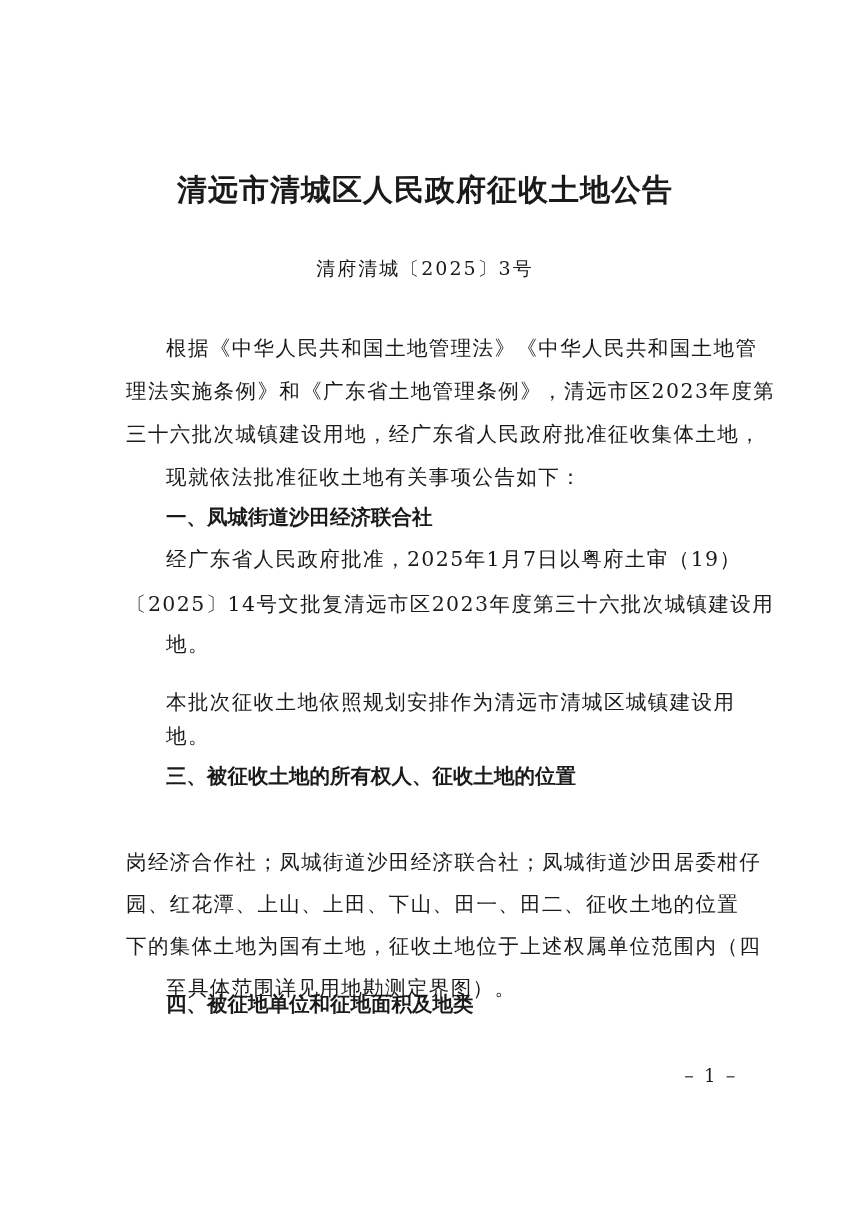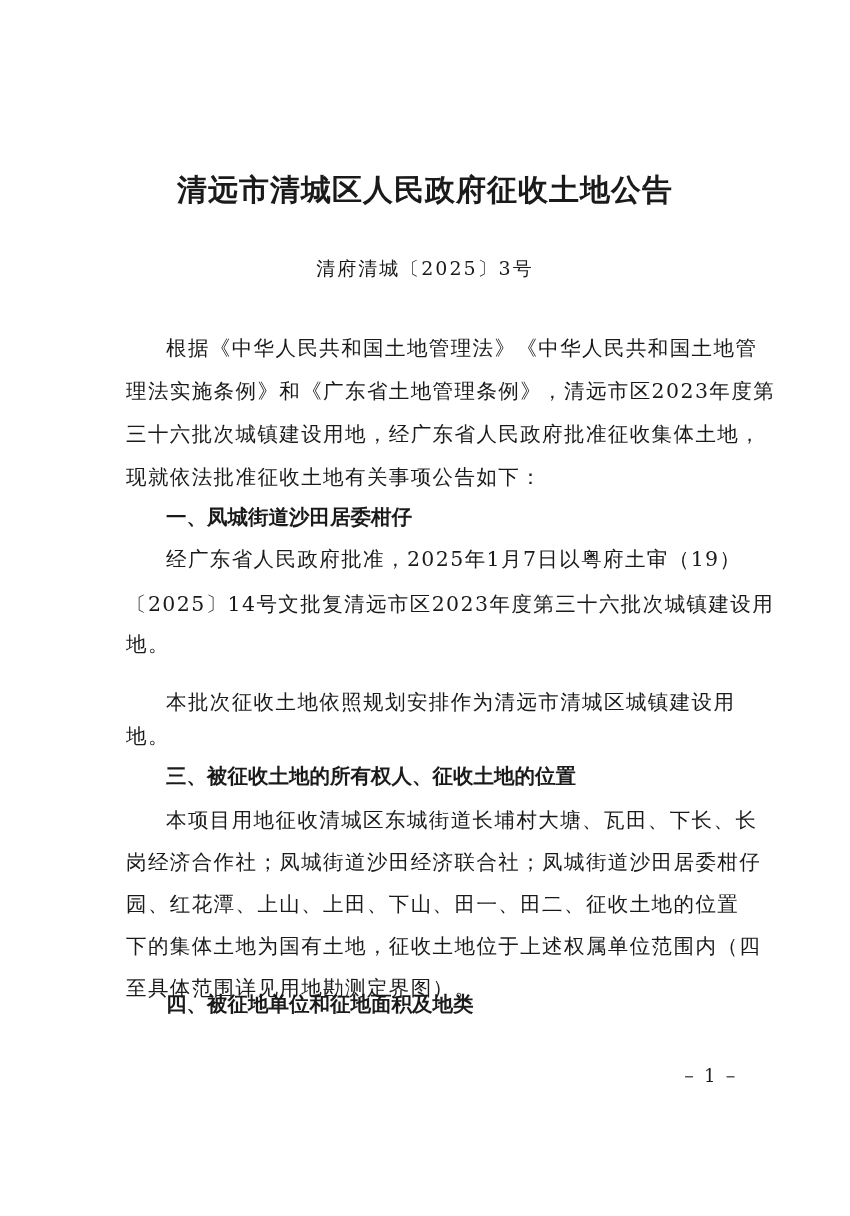--- a/index.html
+++ b/index.html
@@ -14,21 +14,21 @@
       font-family: "DejaVu Serif", serif;
     }
     .docno {
       position: absolute; top: 256px; left: 0; width: 850px; text-align: center;
       font-size: 19px; letter-spacing: 2px;
     }
     .line {
       position: absolute; left: 126px; width: 604px; font-size: 20.5px;
       white-space: nowrap; letter-spacing: 1.4px; text-align: justify; text-align-last: justify;
     }
-    .line.last { text-align-last: left; }
+    .line.last { text-align-last: left; margin-left: 40px; }
     .indent { left: 166px; width: 564px; }
     .heading {
       position: absolute; left: 166px; font-size: 20.5px; font-weight: bold;
       font-family: "DejaVu Sans", sans-serif; white-space: nowrap;
     }
     .pagenum {
       position: absolute; top: 1064px; left: 680px; font-size: 18px; letter-spacing: 6px;
     }
   </style>
 </head>
@@ -36,30 +36,29 @@
 
 <div class="page">
   <div class="title">清远市清城区人民政府征收土地公告</div>
   <div class="docno">清府清城〔2025〕3号</div>
 
   <div class="line indent" style="top:334px;">根据《中华人民共和国土地管理法》《中华人民共和国土地管</div>
   <div class="line" style="top:377px;">理法实施条例》和《广东省土地管理条例》，清远市区2023年度第</div>
   <div class="line" style="top:420px;">三十六批次城镇建设用地，经广东省人民政府批准征收集体土地，</div>
   <div class="line last" style="top:463px;">现就依法批准征收土地有关事项公告如下：</div>
 
-  <div class="heading" style="top:503px;">一、凤城街道沙田居委柑仔</div>
+  <div class="heading" style="top:503px;">一、凤城街道沙田经济联合社</div>
   <div class="line indent" style="top:545px;">经广东省人民政府批准，2025年1月7日以粤府土审（19）</div>
   <div class="line" style="top:590px;">〔2025〕14号文批复清远市区2023年度第三十六批次城镇建设用</div>
   <div class="line last" style="top:630px;">地。</div>
 
   <div class="line indent" style="top:688px;">本批次征收土地依照规划安排作为清远市清城区城镇建设用</div>
   <div class="line last" style="top:722px;">地。</div>
 
   <div class="heading" style="top:762px;">三、被征收土地的所有权人、征收土地的位置</div>
-  <div class="line indent" style="top:806px;">本项目用地征收清城区东城街道长埔村大塘、瓦田、下长、长</div>
   <div class="line" style="top:848px;">岗经济合作社；凤城街道沙田经济联合社；凤城街道沙田居委柑仔</div>
   <div class="line" style="top:890px;">园、红花潭、上山、上田、下山、田一、田二、征收土地的位置</div>
   <div class="line" style="top:932px;">下的集体土地为国有土地，征收土地位于上述权属单位范围内（四</div>
   <div class="line last" style="top:974px;">至具体范围详见用地勘测定界图）。</div>
 
   <div class="heading" style="top:990px;">四、被征地单位和征地面积及地类</div>
 
   <div class="pagenum">－1－</div>
 </div>
 

